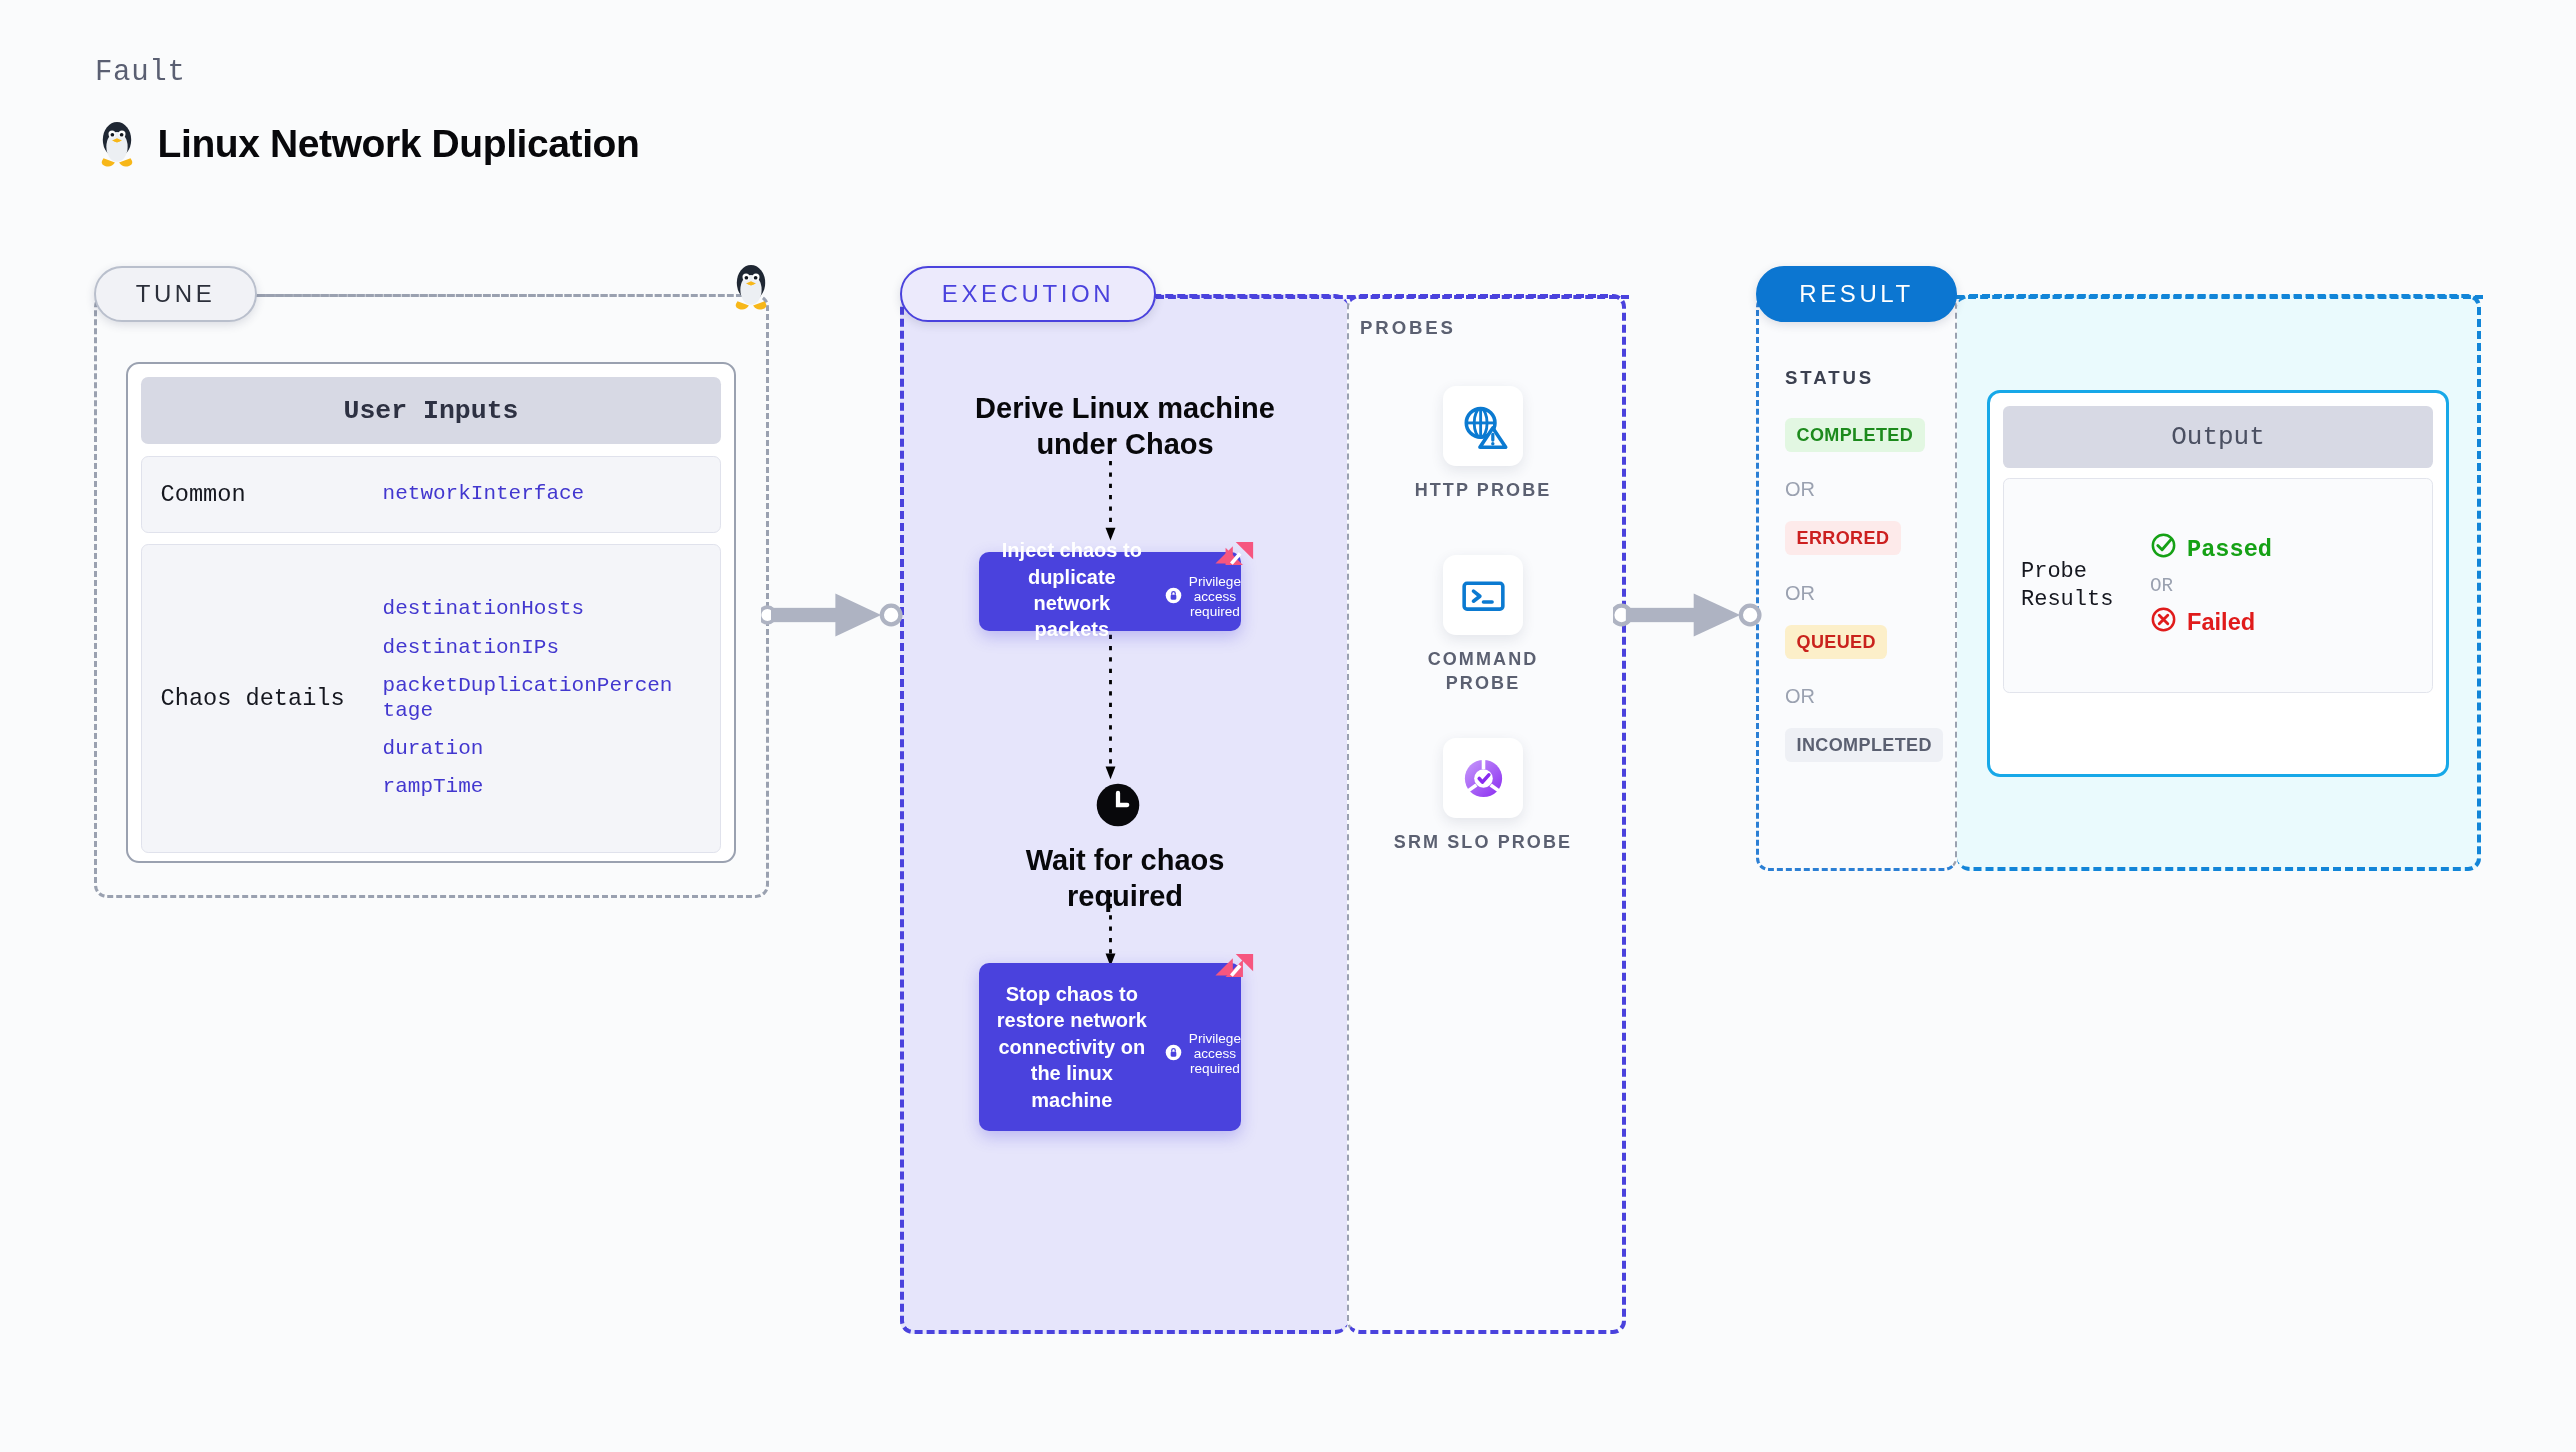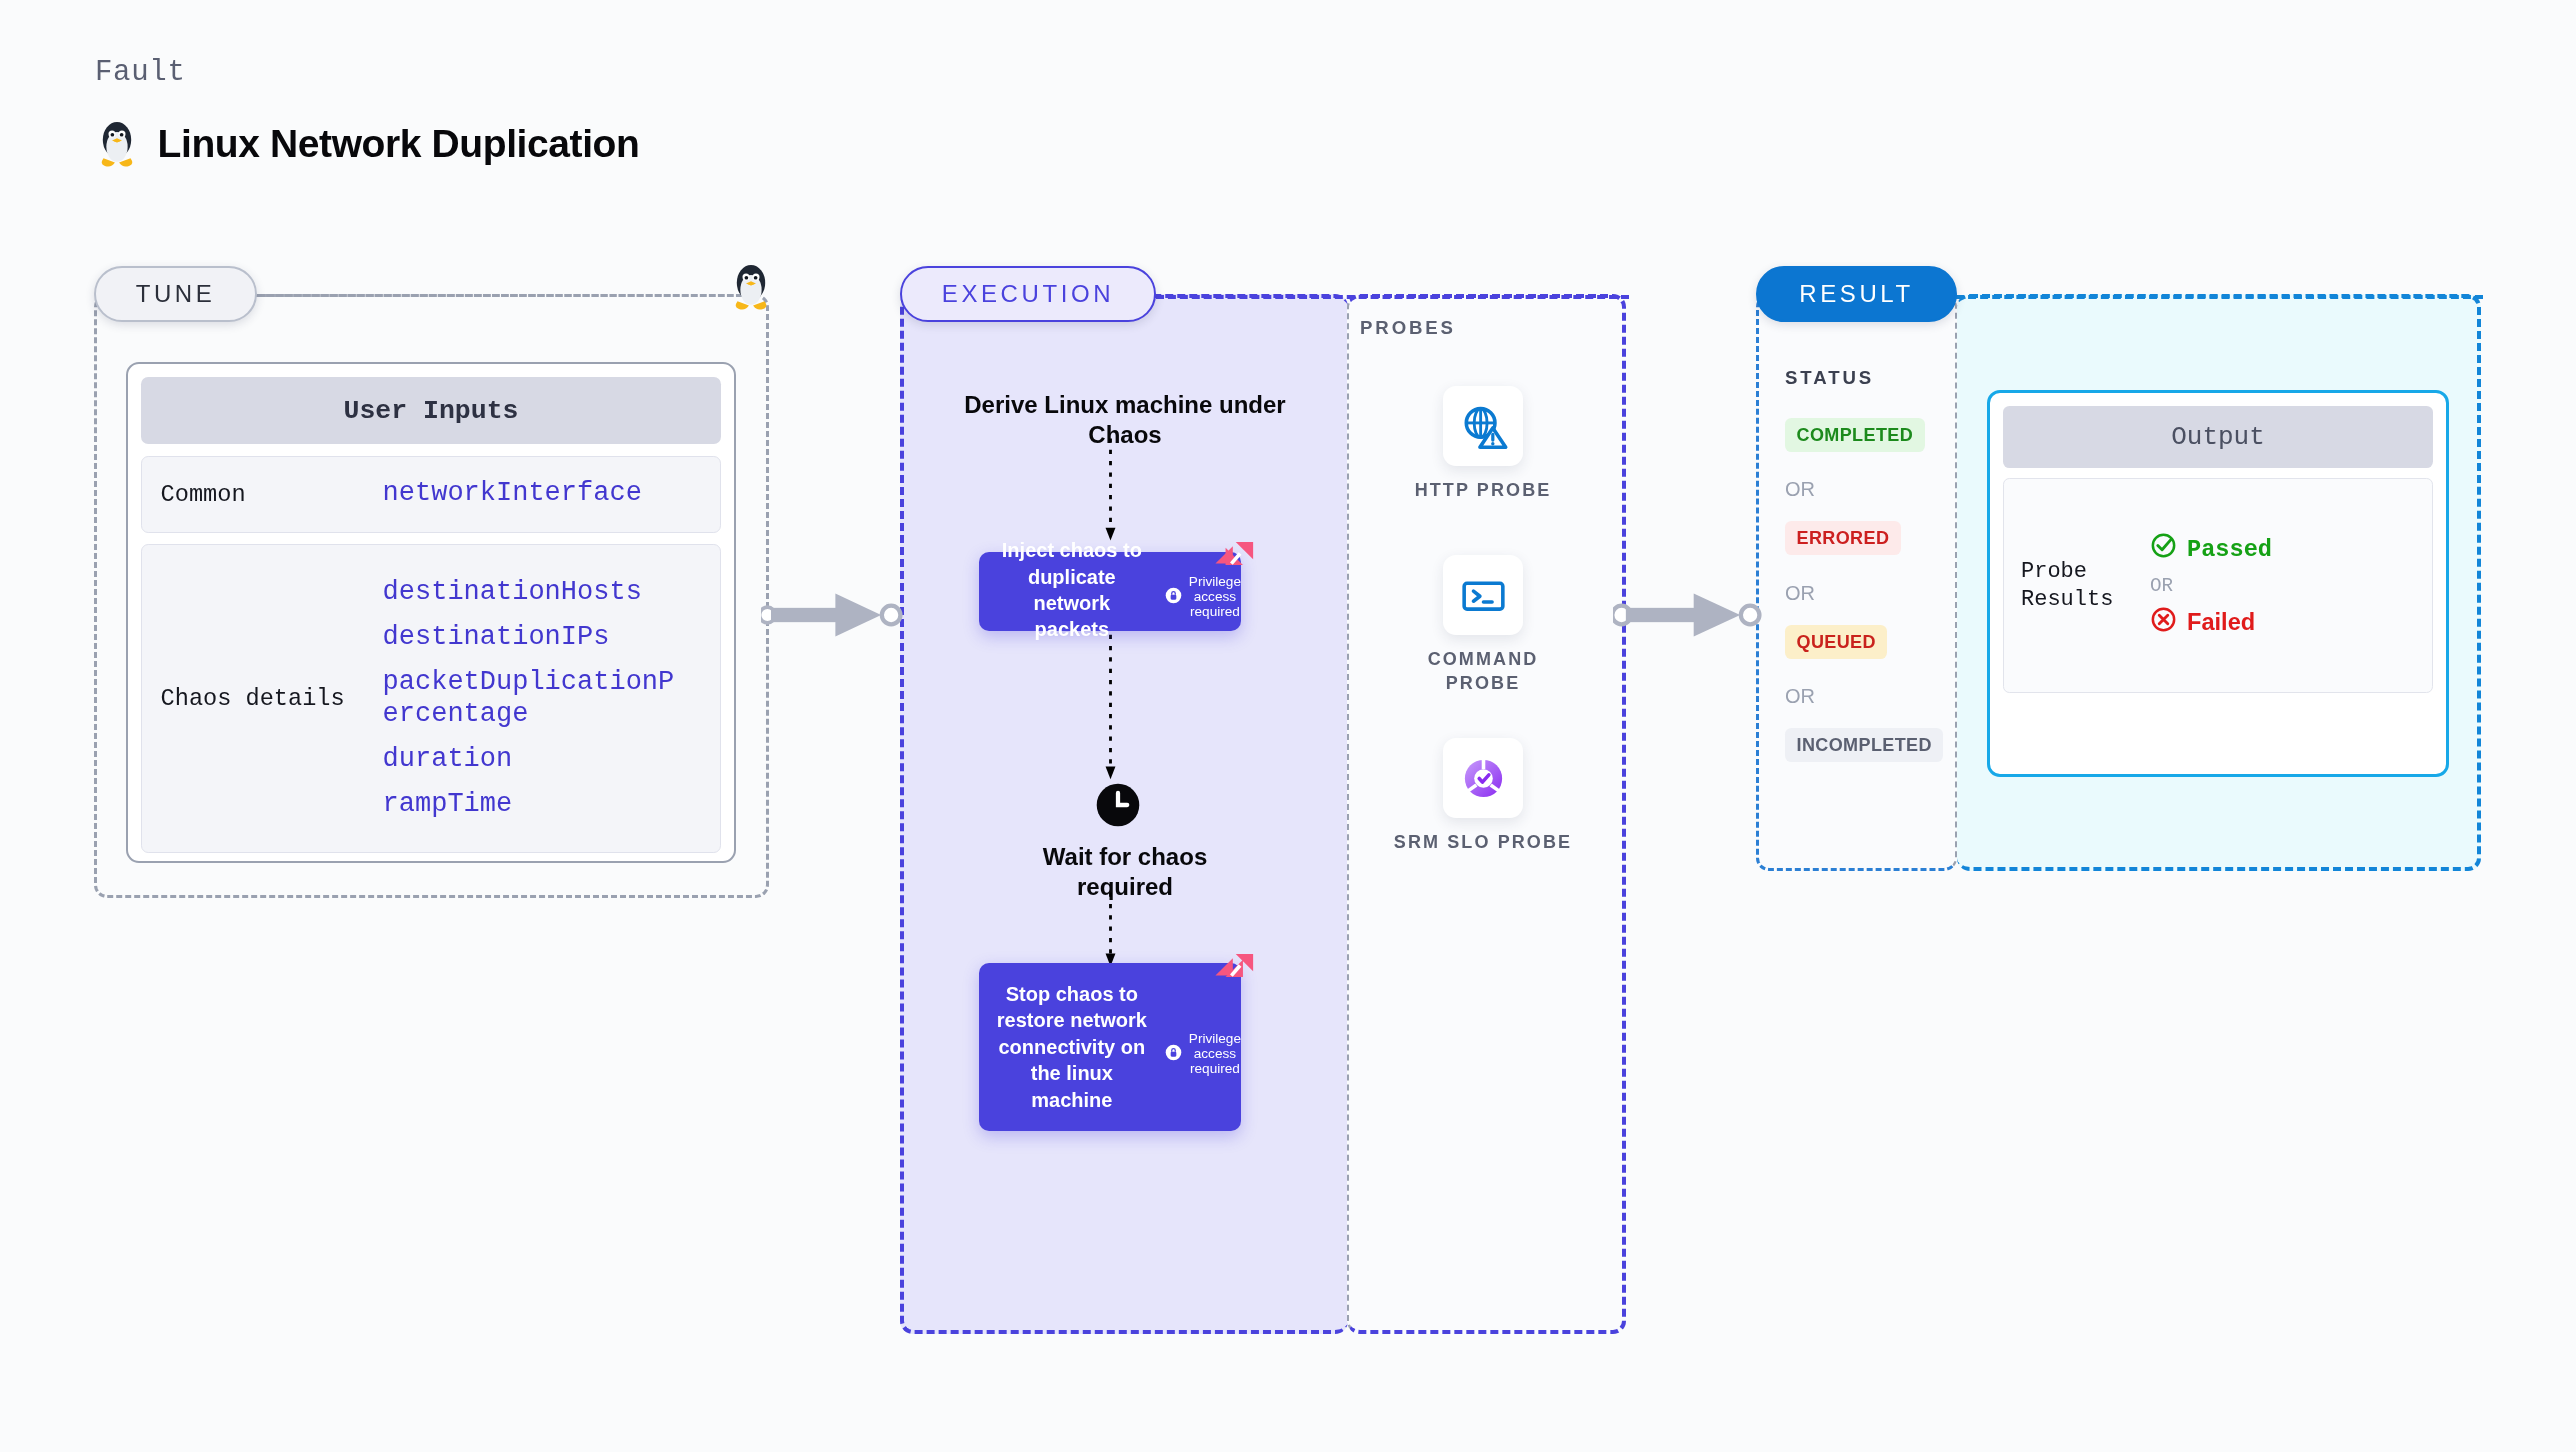--- a/index.html
+++ b/index.html
@@ -116,34 +116,34 @@
     padding: 13px 18.6px;
   }
   .input-group .g-label {
     width: 222px; flex: 0 0 222px;
     font-family: "Liberation Mono", monospace;
     font-size: 23.6px; color: #15171f;
   }
   .input-group .g-values {
     display: flex; flex-direction: column; gap: 14.3px;
     font-family: "Liberation Mono", monospace;
-    font-size: 27px; color: #4237cf; line-height: 1.15;
+    font-size: 21px; color: #4237cf; line-height: 1.15;
   }
   #common-group { height: 77px; }
   #chaos-group { height: 309px; align-items: center; }
   #chaos-group .g-values { max-width: 301px; }
   .wrapval { word-break: break-all; }
 
   
   .big-arrow { position: absolute; z-index: 6; }
 
   
   .exec-head {
     position: absolute; text-align: center;
-    font-size: 24px; font-weight: 700; color: #08080b; line-height: 1.25;
+    font-size: 29px; font-weight: 700; color: #08080b; line-height: 1.25;
   }
   #derive-step { left: 960px; top: 390px; width: 330px; }
   #wait-step   { left: 996px; top: 842px; width: 258px; }
 
   .dotted-arrow { position: absolute; z-index: 2; }
 
   .chaos-card {
     position: absolute; background: #4a42dd; color: #ffffff;
     border-radius: 10px; text-align: center;
     box-shadow: 0 5.7px 15.8px rgba(74,66,221,.28);

